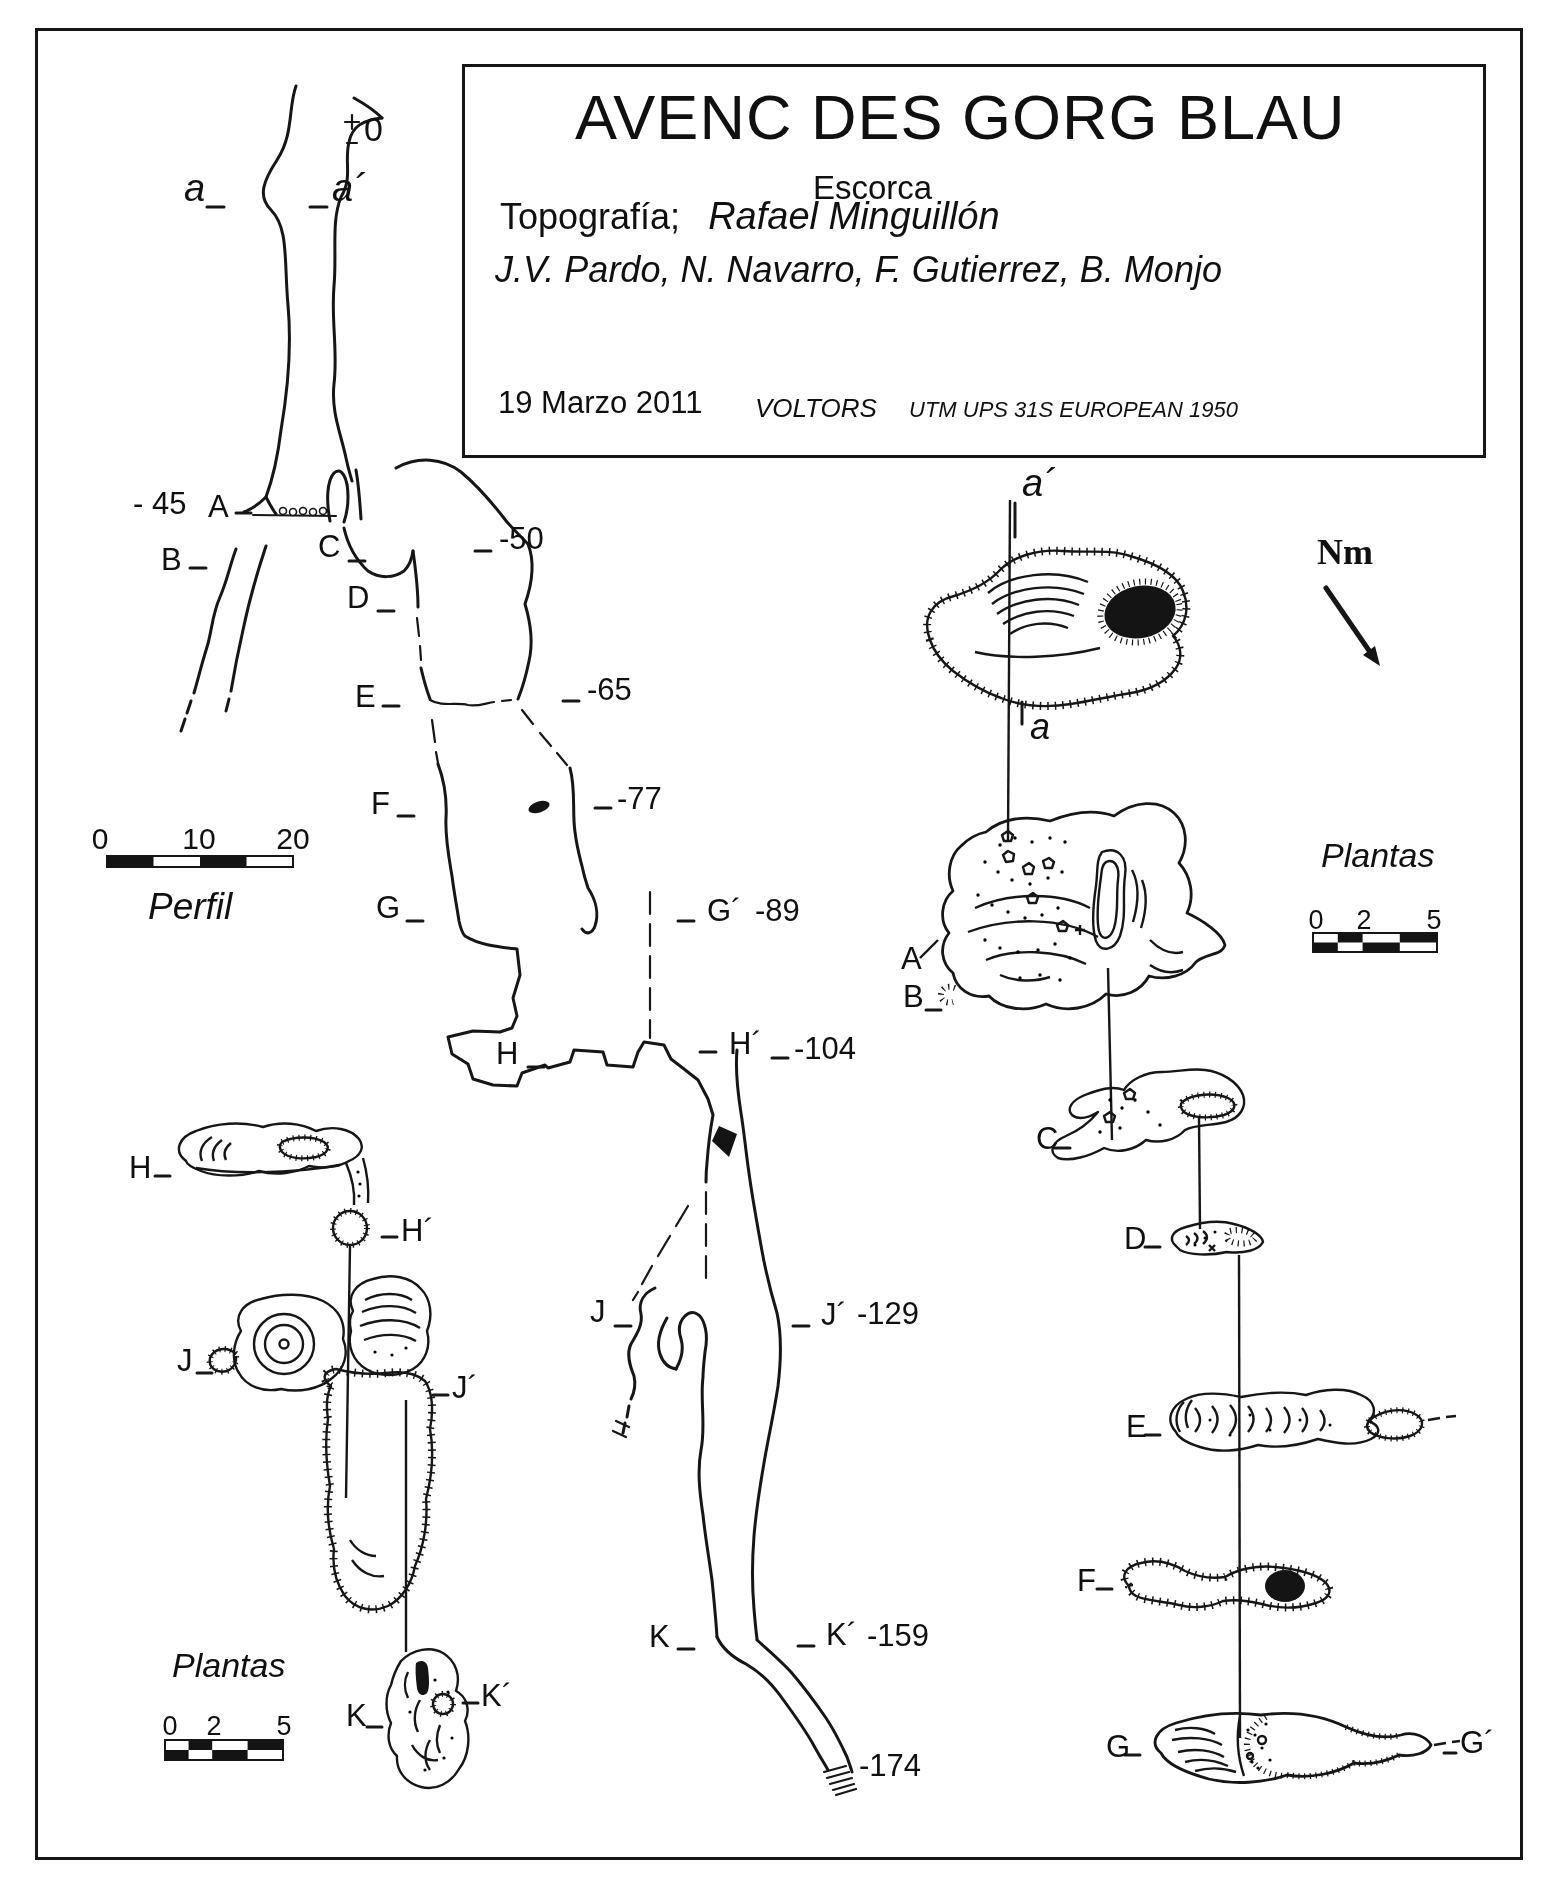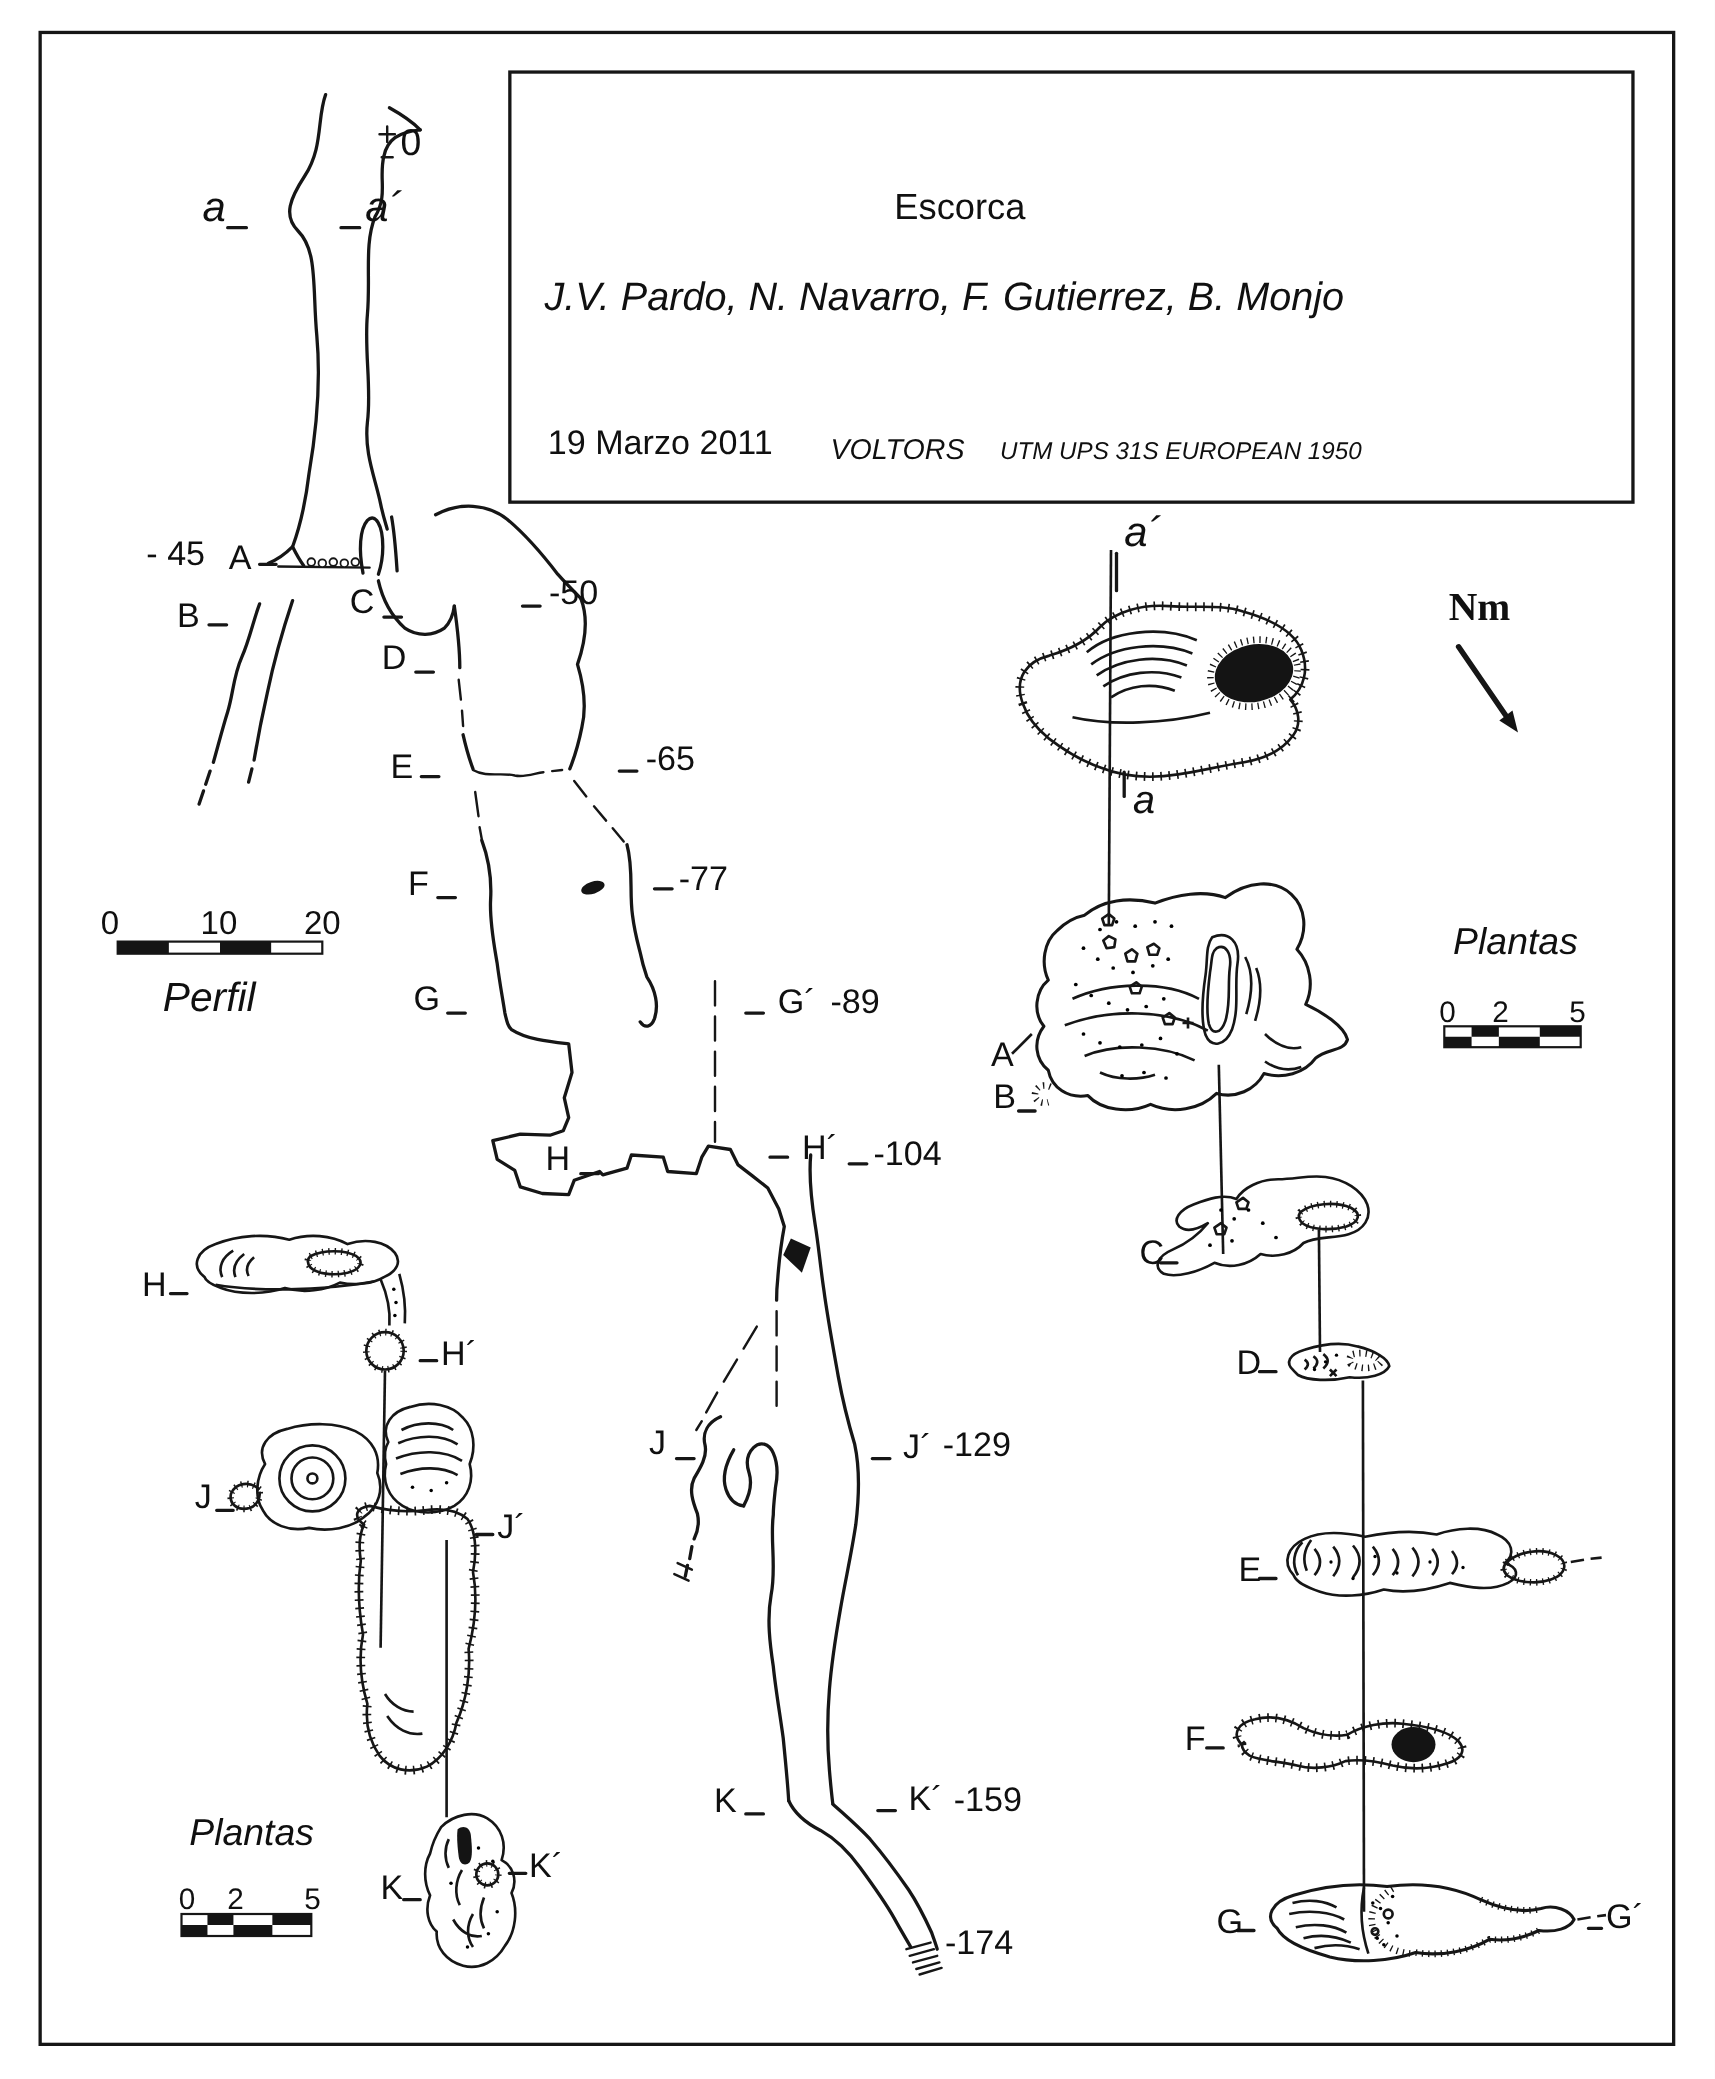--- a/index.html
+++ b/index.html
@@ -382,19 +382,23 @@
       <text class="t31" x="1106" y="1757">G</text>
       <text class="t31" x="1460" y="1753">G´</text>
       <text class="t34 it" x="1321" y="867">Plantas</text>
       <text class="t27 mid" x="1316" y="929">0</text>
       <text class="t27 mid" x="1364" y="929">2</text>
       <text class="t27 mid" x="1434" y="929">5</text>
     </g>
   </svg>
 
   <div id="title-box">
+    <div id="tb-title" class="abs">AVENC DES GORG BLAU</div>
     <div id="tb-town" class="abs">Escorca</div>
+    <div id="tb-topo" class="abs">
+      <span>Topografía;</span><span class="auth">Rafael Minguillón</span>
+    </div>
     <div id="tb-team" class="abs">J.V. Pardo, N. Navarro, F. Gutierrez, B. Monjo</div>
     <div id="tb-date" class="abs">19 Marzo 2011</div>
     <div id="tb-club" class="abs">VOLTORS</div>
     <div id="tb-datum" class="abs">UTM UPS  31S  EUROPEAN 1950</div>
   </div>
 </div>
 
 </body></html>

